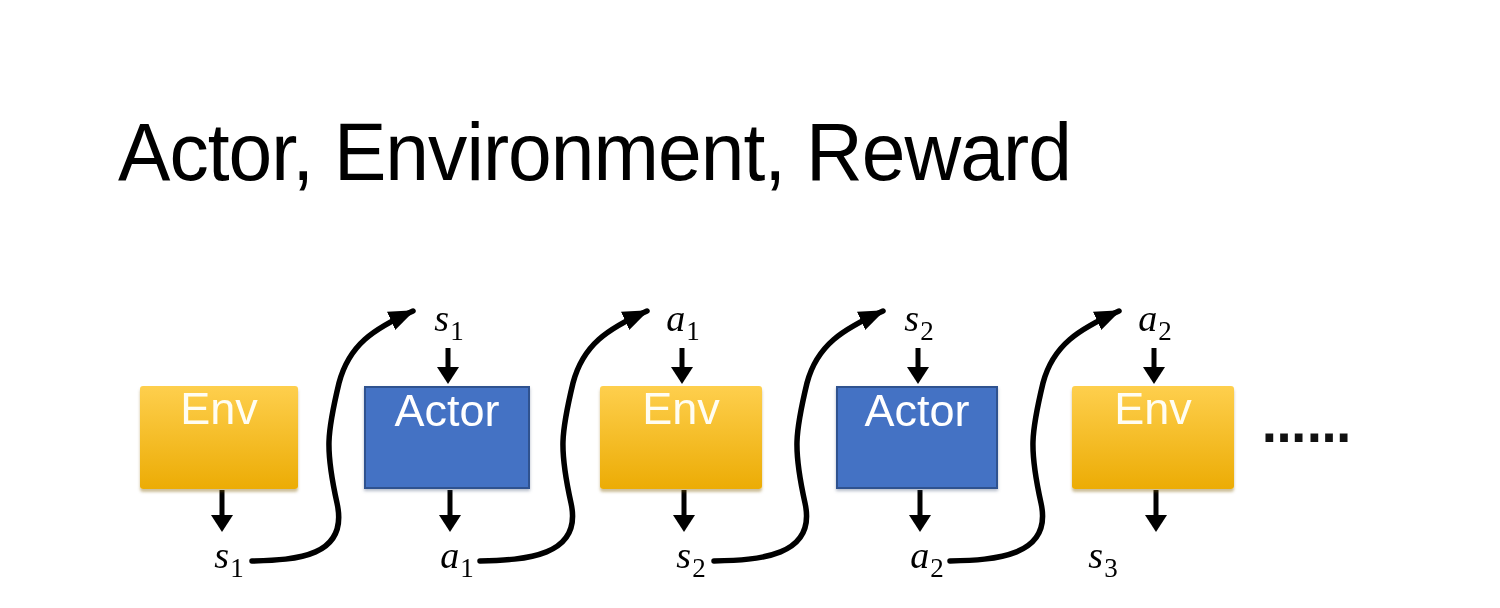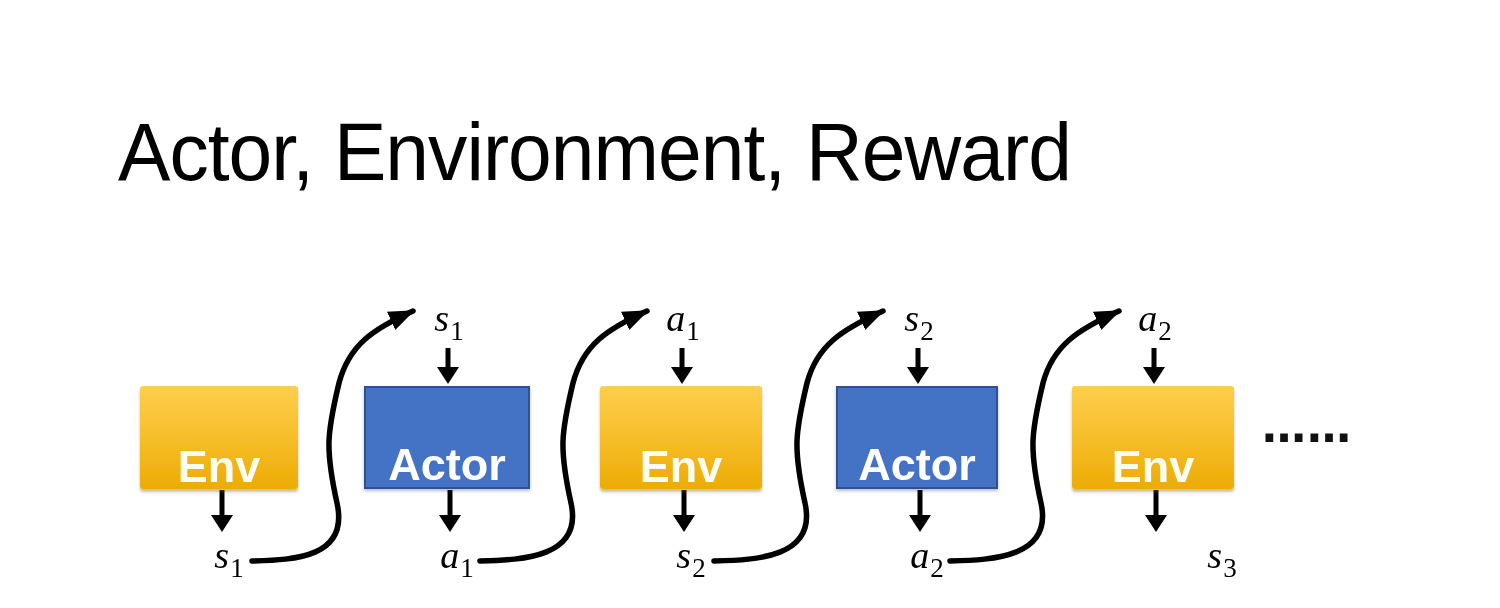--- a/index.html
+++ b/index.html
@@ -37,27 +37,26 @@
     top: 0;
     width: 1500px;
     height: 608px;
     pointer-events: none;
   }
   .box {
     position: absolute;
     top: 386px;
     height: 103px;
     display: flex;
-    align-items: flex-end;
+    align-items: flex-start;
     justify-content: center;
     font-size: 45px;
     line-height: 1;
     color: #ffffff;
     box-sizing: border-box;
-    font-weight: bold;
   }
   .box.env {
     background: linear-gradient(180deg, var(--env-top, #FECF4D) 0%, var(--env-bottom, #ECAC05) 100%);
     border-radius: 3px;
     box-shadow: 0 3px 3px rgba(130, 95, 0, 0.40);
     color: #FFFDF2;
   }
   .box.actor {
     background: var(--actor-fill, #4472C4);
     border: 2px solid var(--actor-border, #2F528F);
@@ -164,17 +163,17 @@
 
   <div class="mlabel top" style="left:449px;"><i>s</i><sub>1</sub></div>
   <div class="mlabel top" style="left:683px;"><i>a</i><sub>1</sub></div>
   <div class="mlabel top" style="left:919px;"><i>s</i><sub>2</sub></div>
   <div class="mlabel top" style="left:1155px;"><i>a</i><sub>2</sub></div>
 
   <div class="mlabel bottom" style="left:229px;"><i>s</i><sub>1</sub></div>
   <div class="mlabel bottom" style="left:457px;"><i>a</i><sub>1</sub></div>
   <div class="mlabel bottom" style="left:691px;"><i>s</i><sub>2</sub></div>
   <div class="mlabel bottom" style="left:927px;"><i>a</i><sub>2</sub></div>
-  <div class="mlabel bottom" style="left:1222px;text-align:right;"><i>s</i><sub>3</sub></div>
+  <div class="mlabel bottom" style="left:1103px;text-align:right;"><i>s</i><sub>3</sub></div>
 
   <div class="ellipsis">……</div>
 
 </div>
 
 </body></html>

